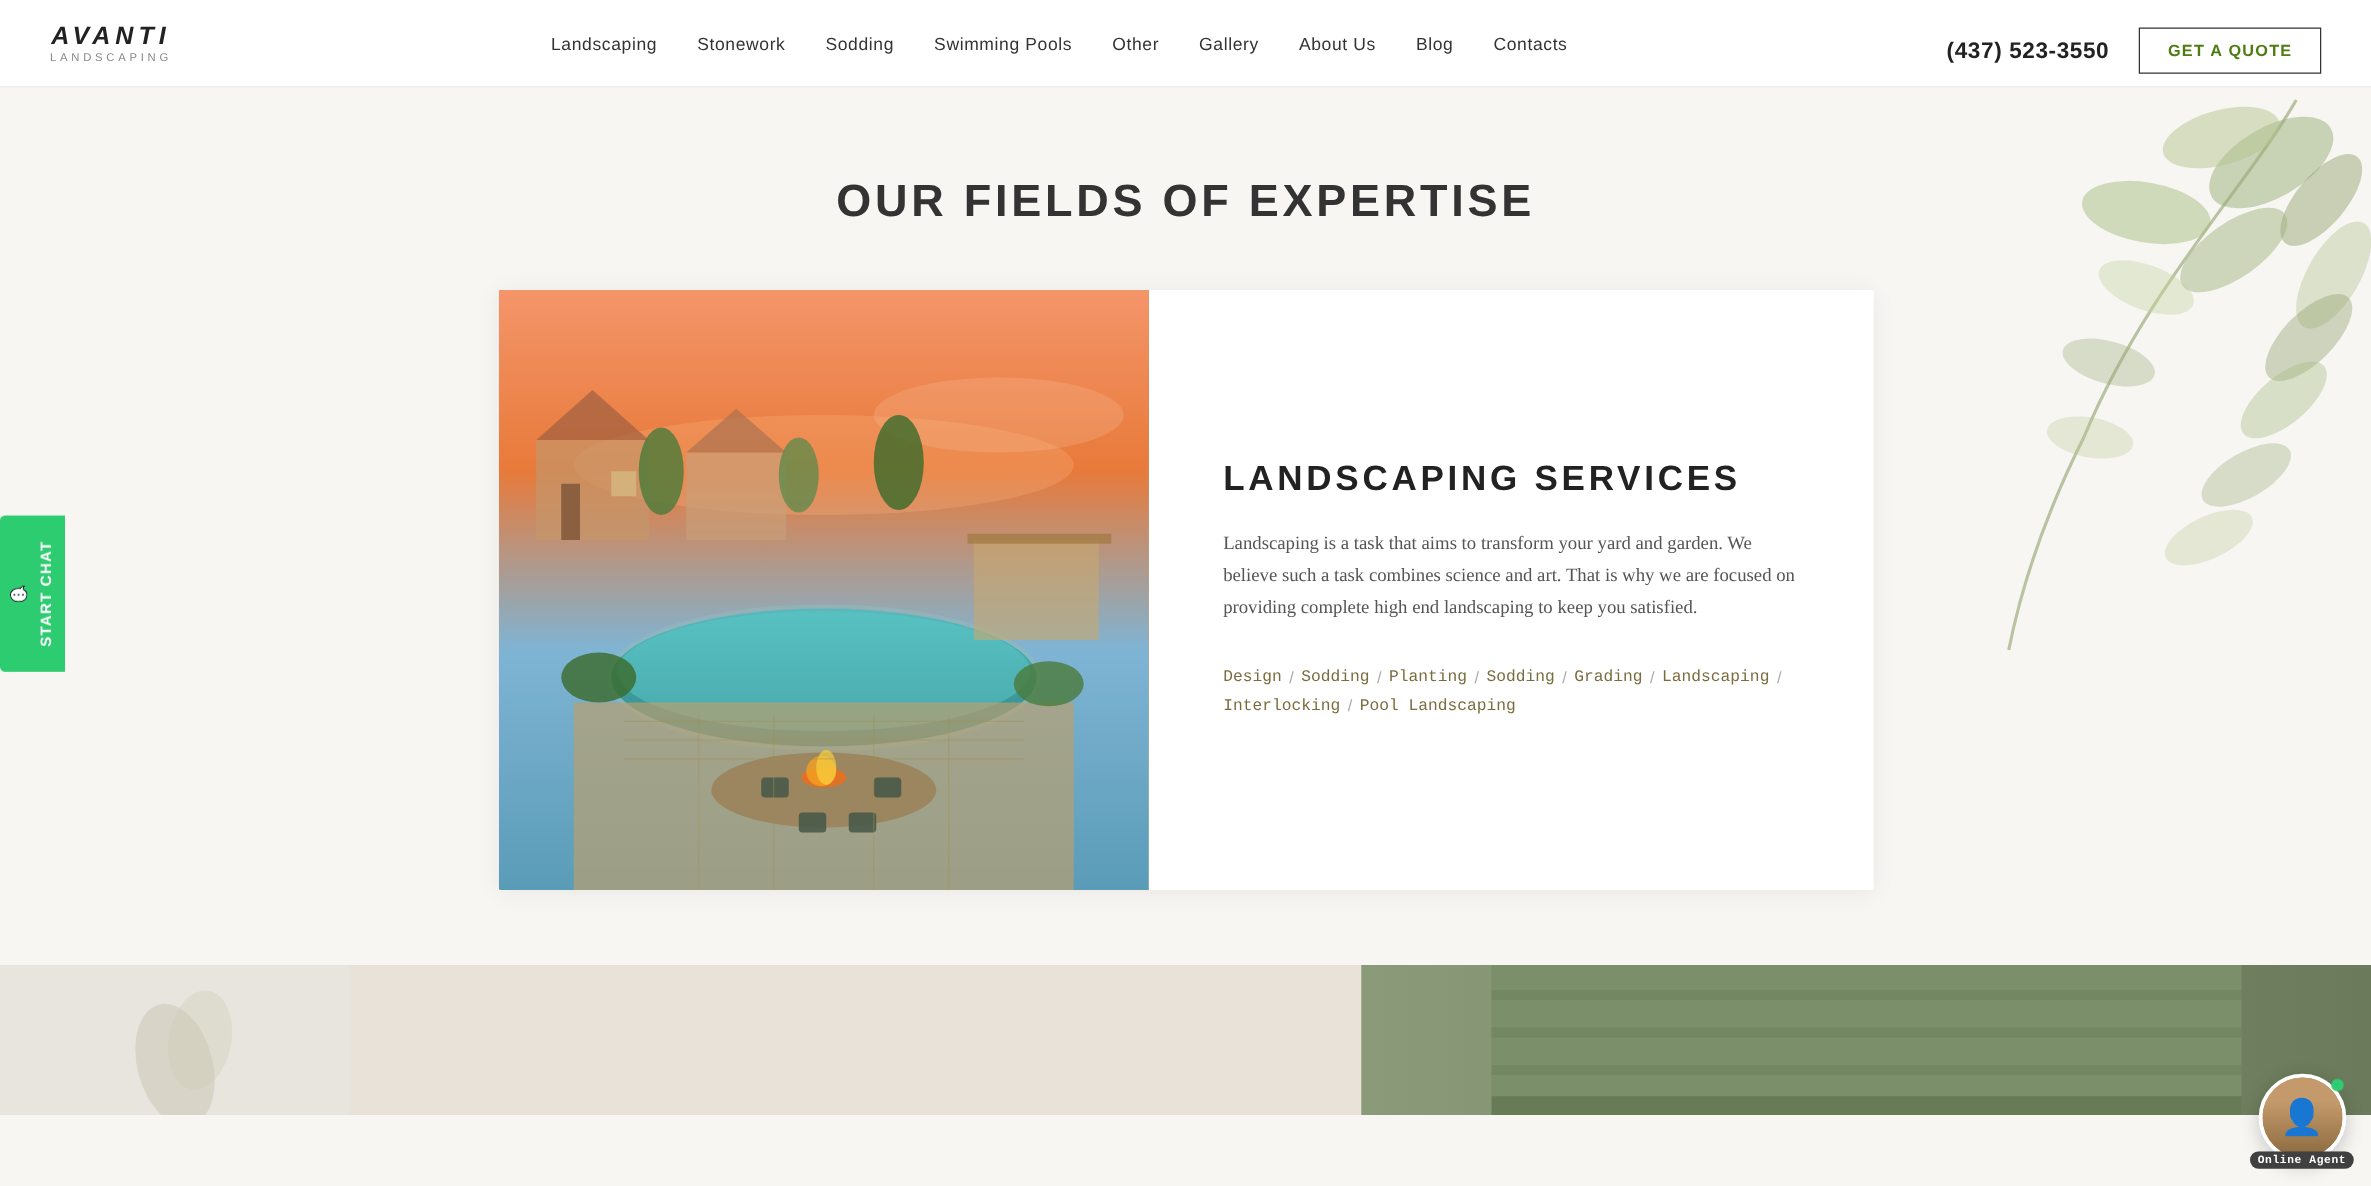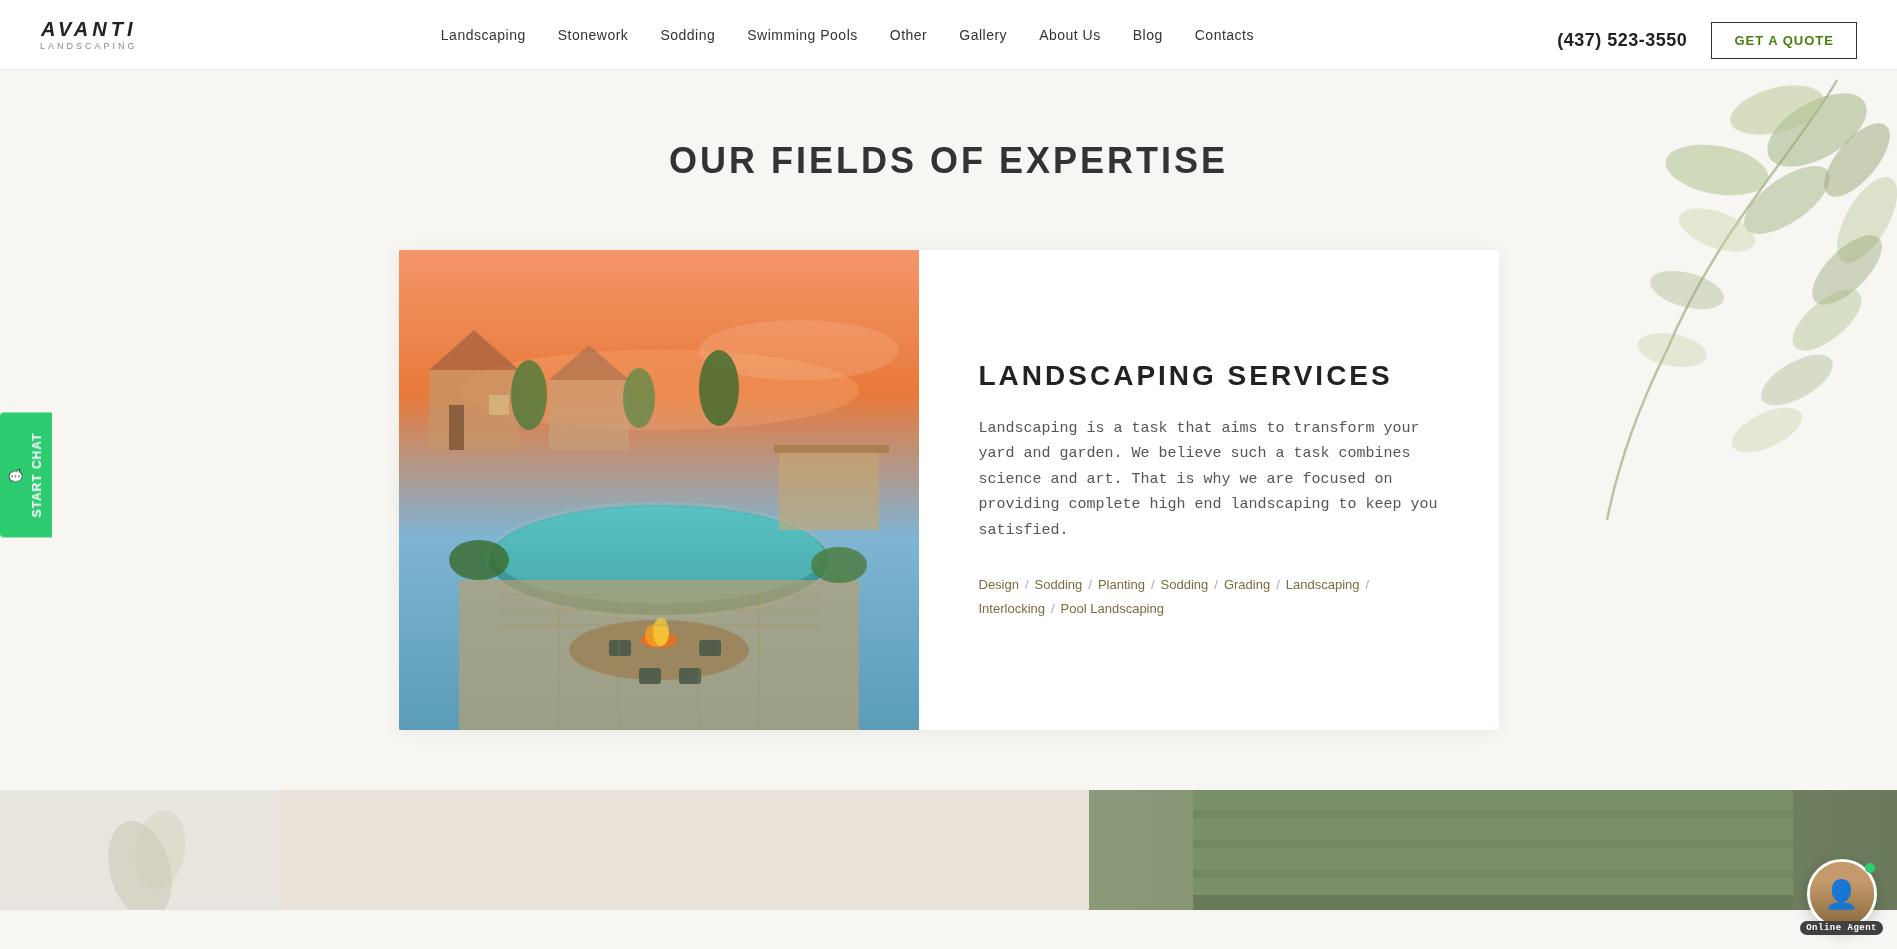--- a/index.html
+++ b/index.html
@@ -39,21 +39,21 @@
       position: relative;
       overflow: hidden;
     }
     .section-title {
       text-align: center;
       font-size: 36px;
       font-weight: 700;
       letter-spacing: 3px;
       color: #333;
       font-family: 'Arial', sans-serif;
-      margin-bottom: 68px;
+      margin-bottom: 50px;
     }
 
     
     .service-card {
       max-width: 1100px;
       margin: 0 auto;
       background: #fff;
       display: flex;
       align-items: stretch;
       border-radius: 2px;
@@ -86,33 +86,33 @@
       letter-spacing: 3px;
       color: #222;
       font-family: 'Arial', sans-serif;
       margin-bottom: 24px;
     }
     .service-desc {
       font-size: 15px;
       line-height: 1.7;
       color: #555;
       margin-bottom: 30px;
-      font-family: Liberation Mono, monospace;
+      font-family: Liberation Serif, serif;
     }
     .service-tags {
       display: flex;
       flex-wrap: wrap;
       gap: 0;
       margin-bottom: 40px;
       line-height: 1.8;
     }
     .tag {
       font-size: 13px;
       color: #7a6c3e;
-      font-family: Liberation Sans, sans-serif;
+      font-family: Liberation Mono, monospace;
     }
     .tag-sep {
       font-size: 13px;
       color: #aaa;
       margin: 0 6px;
       font-family: 'Arial', sans-serif;
     }
     .learn-more-btn {
       display: inline-block;
       border: 1.5px solid #333;

